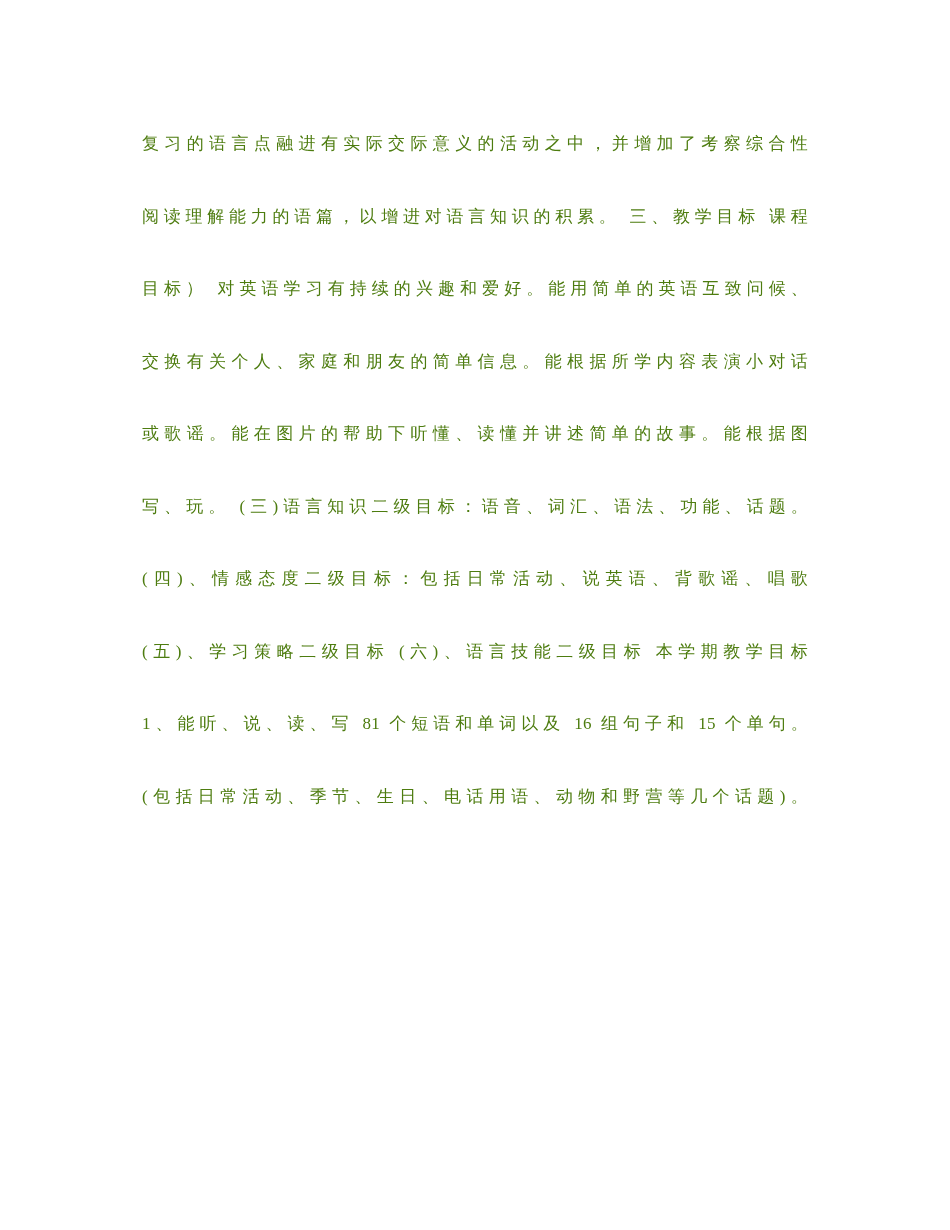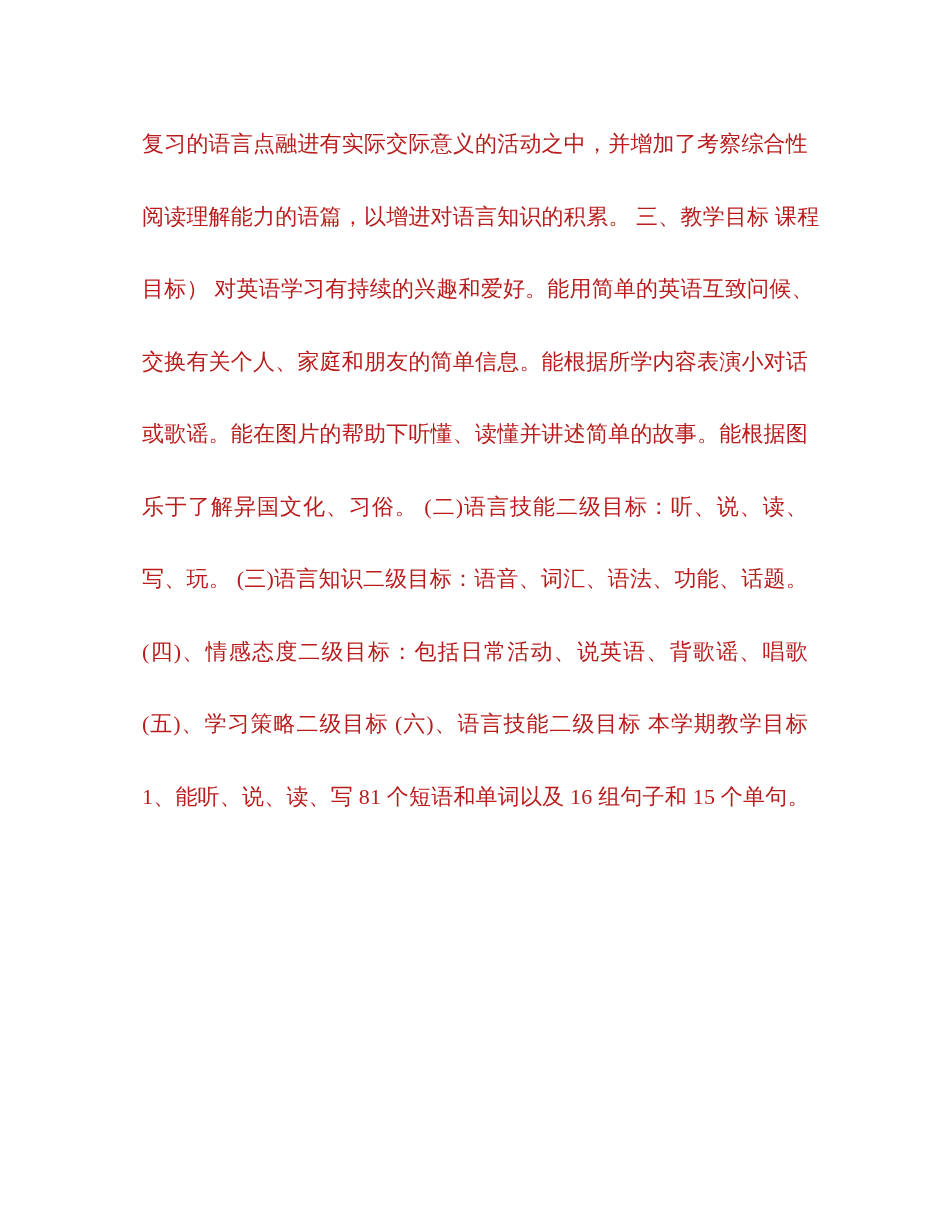--- a/index.html
+++ b/index.html
@@ -16,39 +16,39 @@
     font-family: "Liberation Serif", "DejaVu Serif", serif;
   }
   .text-block {
     position: absolute;
     left: 142px;
     top: 108px;
     width: 666px;
     color: #000000;
   }
   .doc-line {
-    font-size: 22px;
+    font-size: 17px;
     line-height: 72.5px;
     height: 72.5px;
     white-space: nowrap;
-    color: #b91c1c;
+    color: #4d7c0f;
     text-align: justify;
     text-align-last: justify;
     letter-spacing: 0.2px;
   }
 </style>
 </head>
 <body>
 
 <div class="page">
   <div class="text-block">
     <div class="doc-line">复习的语言点融进有实际交际意义的活动之中，并增加了考察综合性</div>
     <div class="doc-line">阅读理解能力的语篇，以增进对语言知识的积累。 三、教学目标 课程</div>
     <div class="doc-line">目标） 对英语学习有持续的兴趣和爱好。能用简单的英语互致问候、</div>
     <div class="doc-line">交换有关个人、家庭和朋友的简单信息。能根据所学内容表演小对话</div>
     <div class="doc-line">或歌谣。能在图片的帮助下听懂、读懂并讲述简单的故事。能根据图</div>
-    <div class="doc-line">乐于了解异国文化、习俗。 (二)语言技能二级目标：听、说、读、</div>
     <div class="doc-line">写、玩。 (三)语言知识二级目标：语音、词汇、语法、功能、话题。</div>
     <div class="doc-line">(四)、情感态度二级目标：包括日常活动、说英语、背歌谣、唱歌</div>
     <div class="doc-line">(五)、学习策略二级目标 (六)、语言技能二级目标 本学期教学目标</div>
     <div class="doc-line">1、能听、说、读、写 81 个短语和单词以及 16 组句子和 15 个单句。</div>
+    <div class="doc-line">(包括日常活动、季节、生日、电话用语、动物和野营等几个话题)。</div>
   </div>
 </div>
 
 </body></html>

